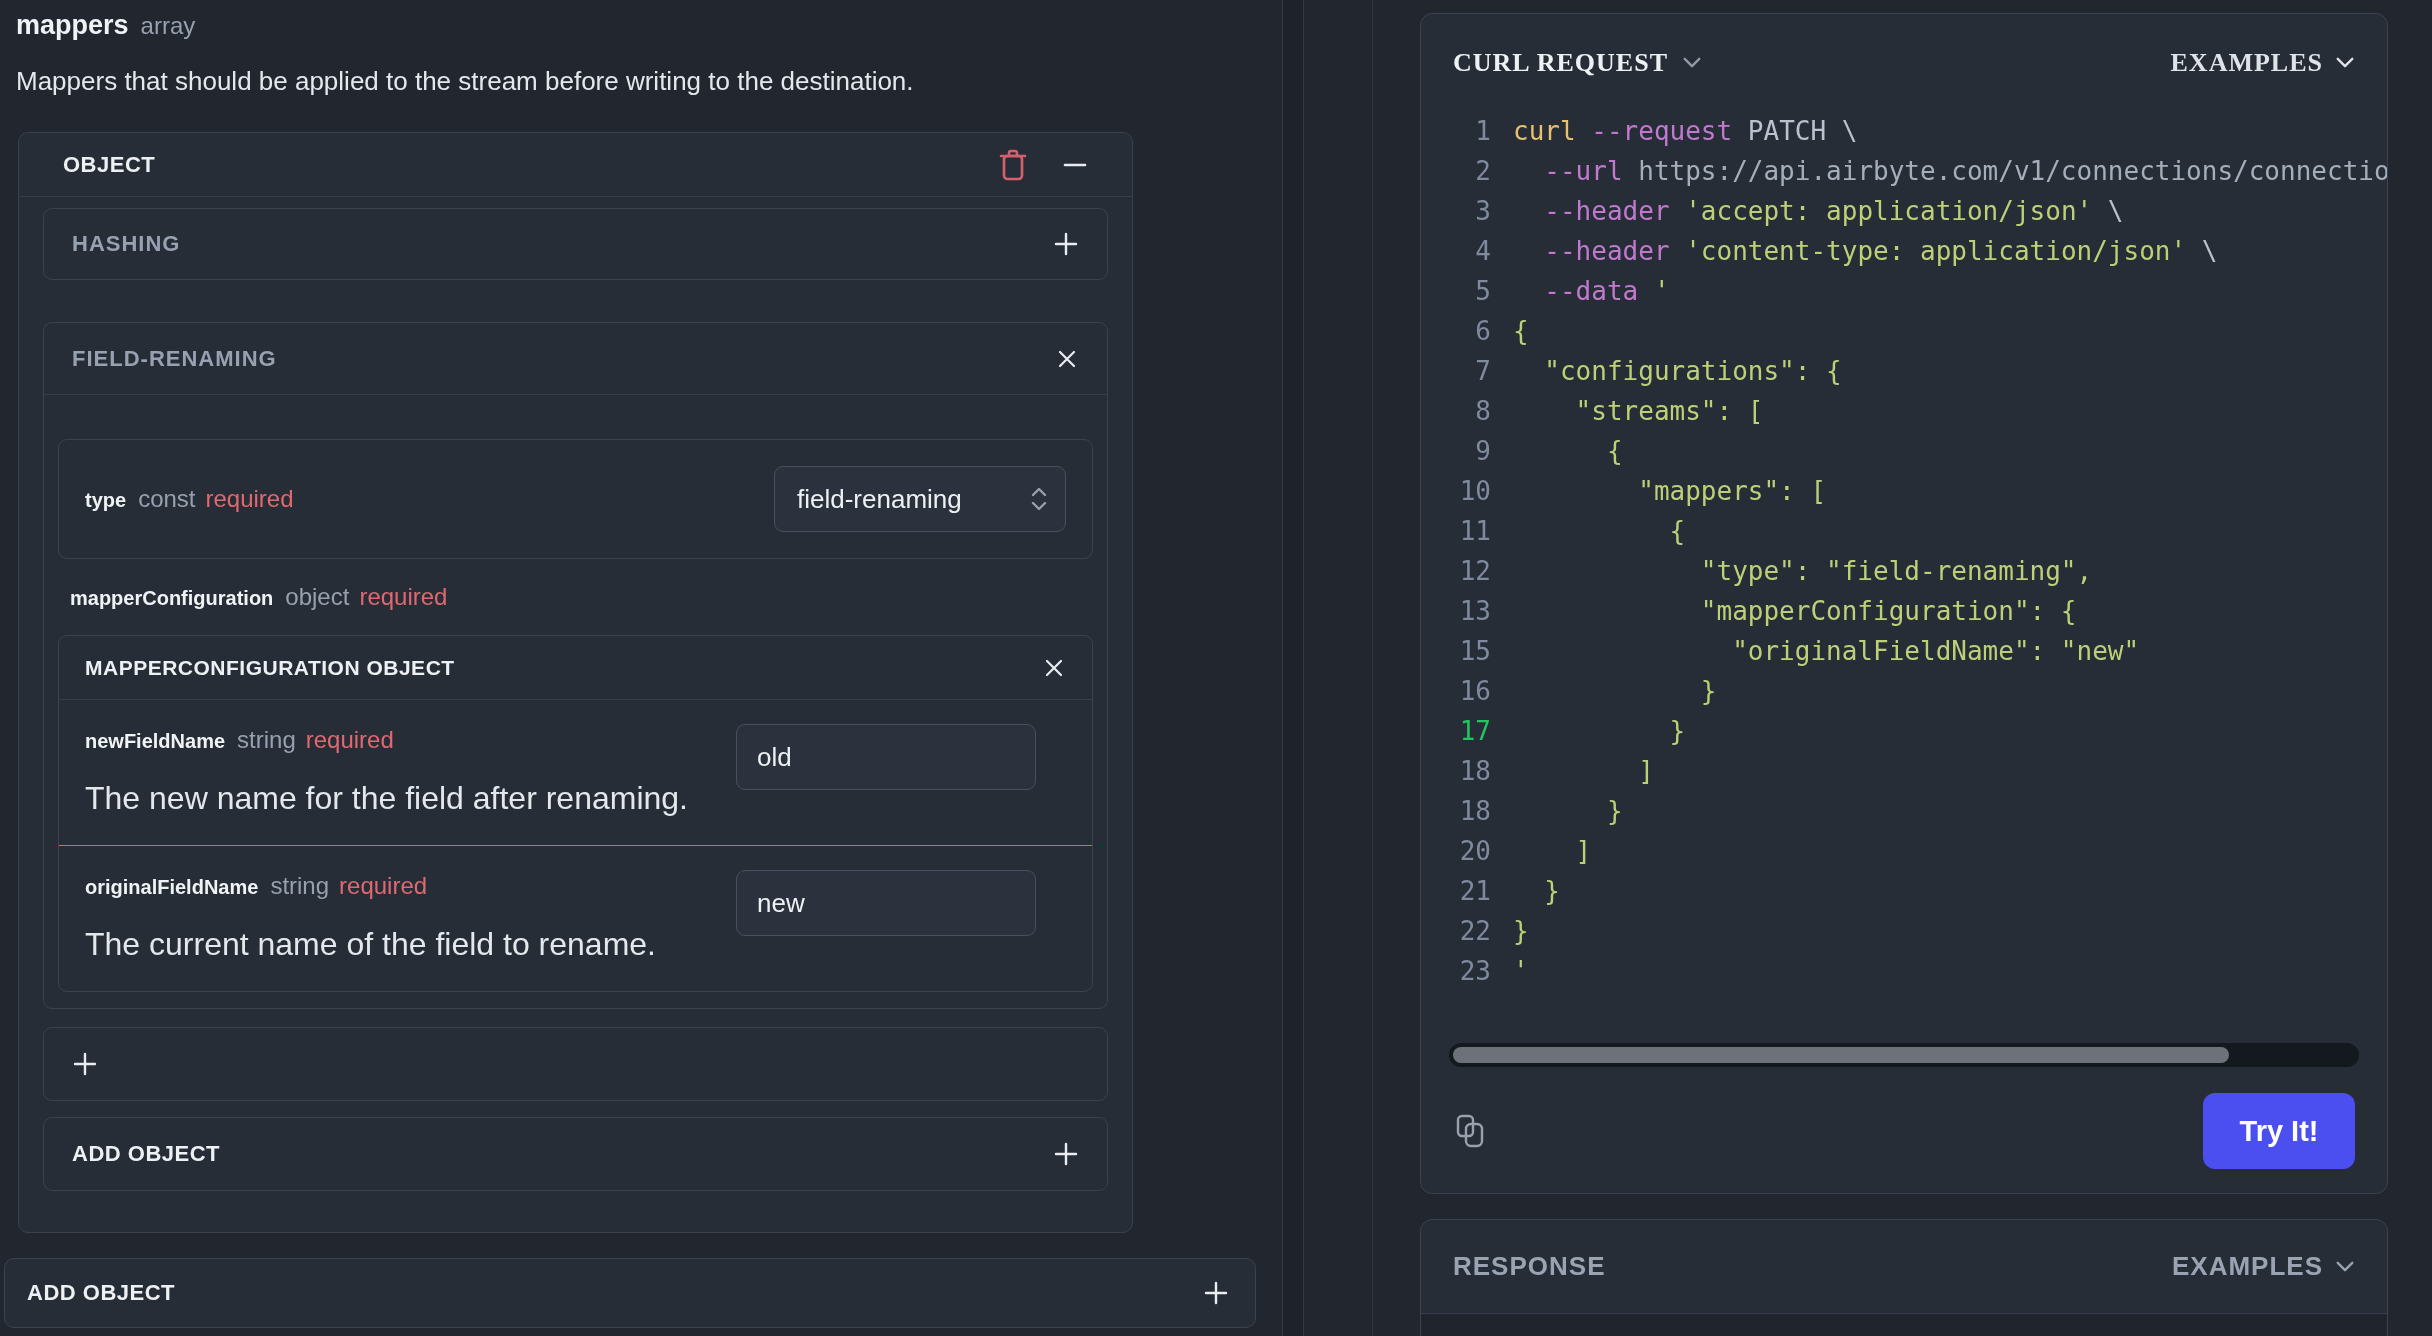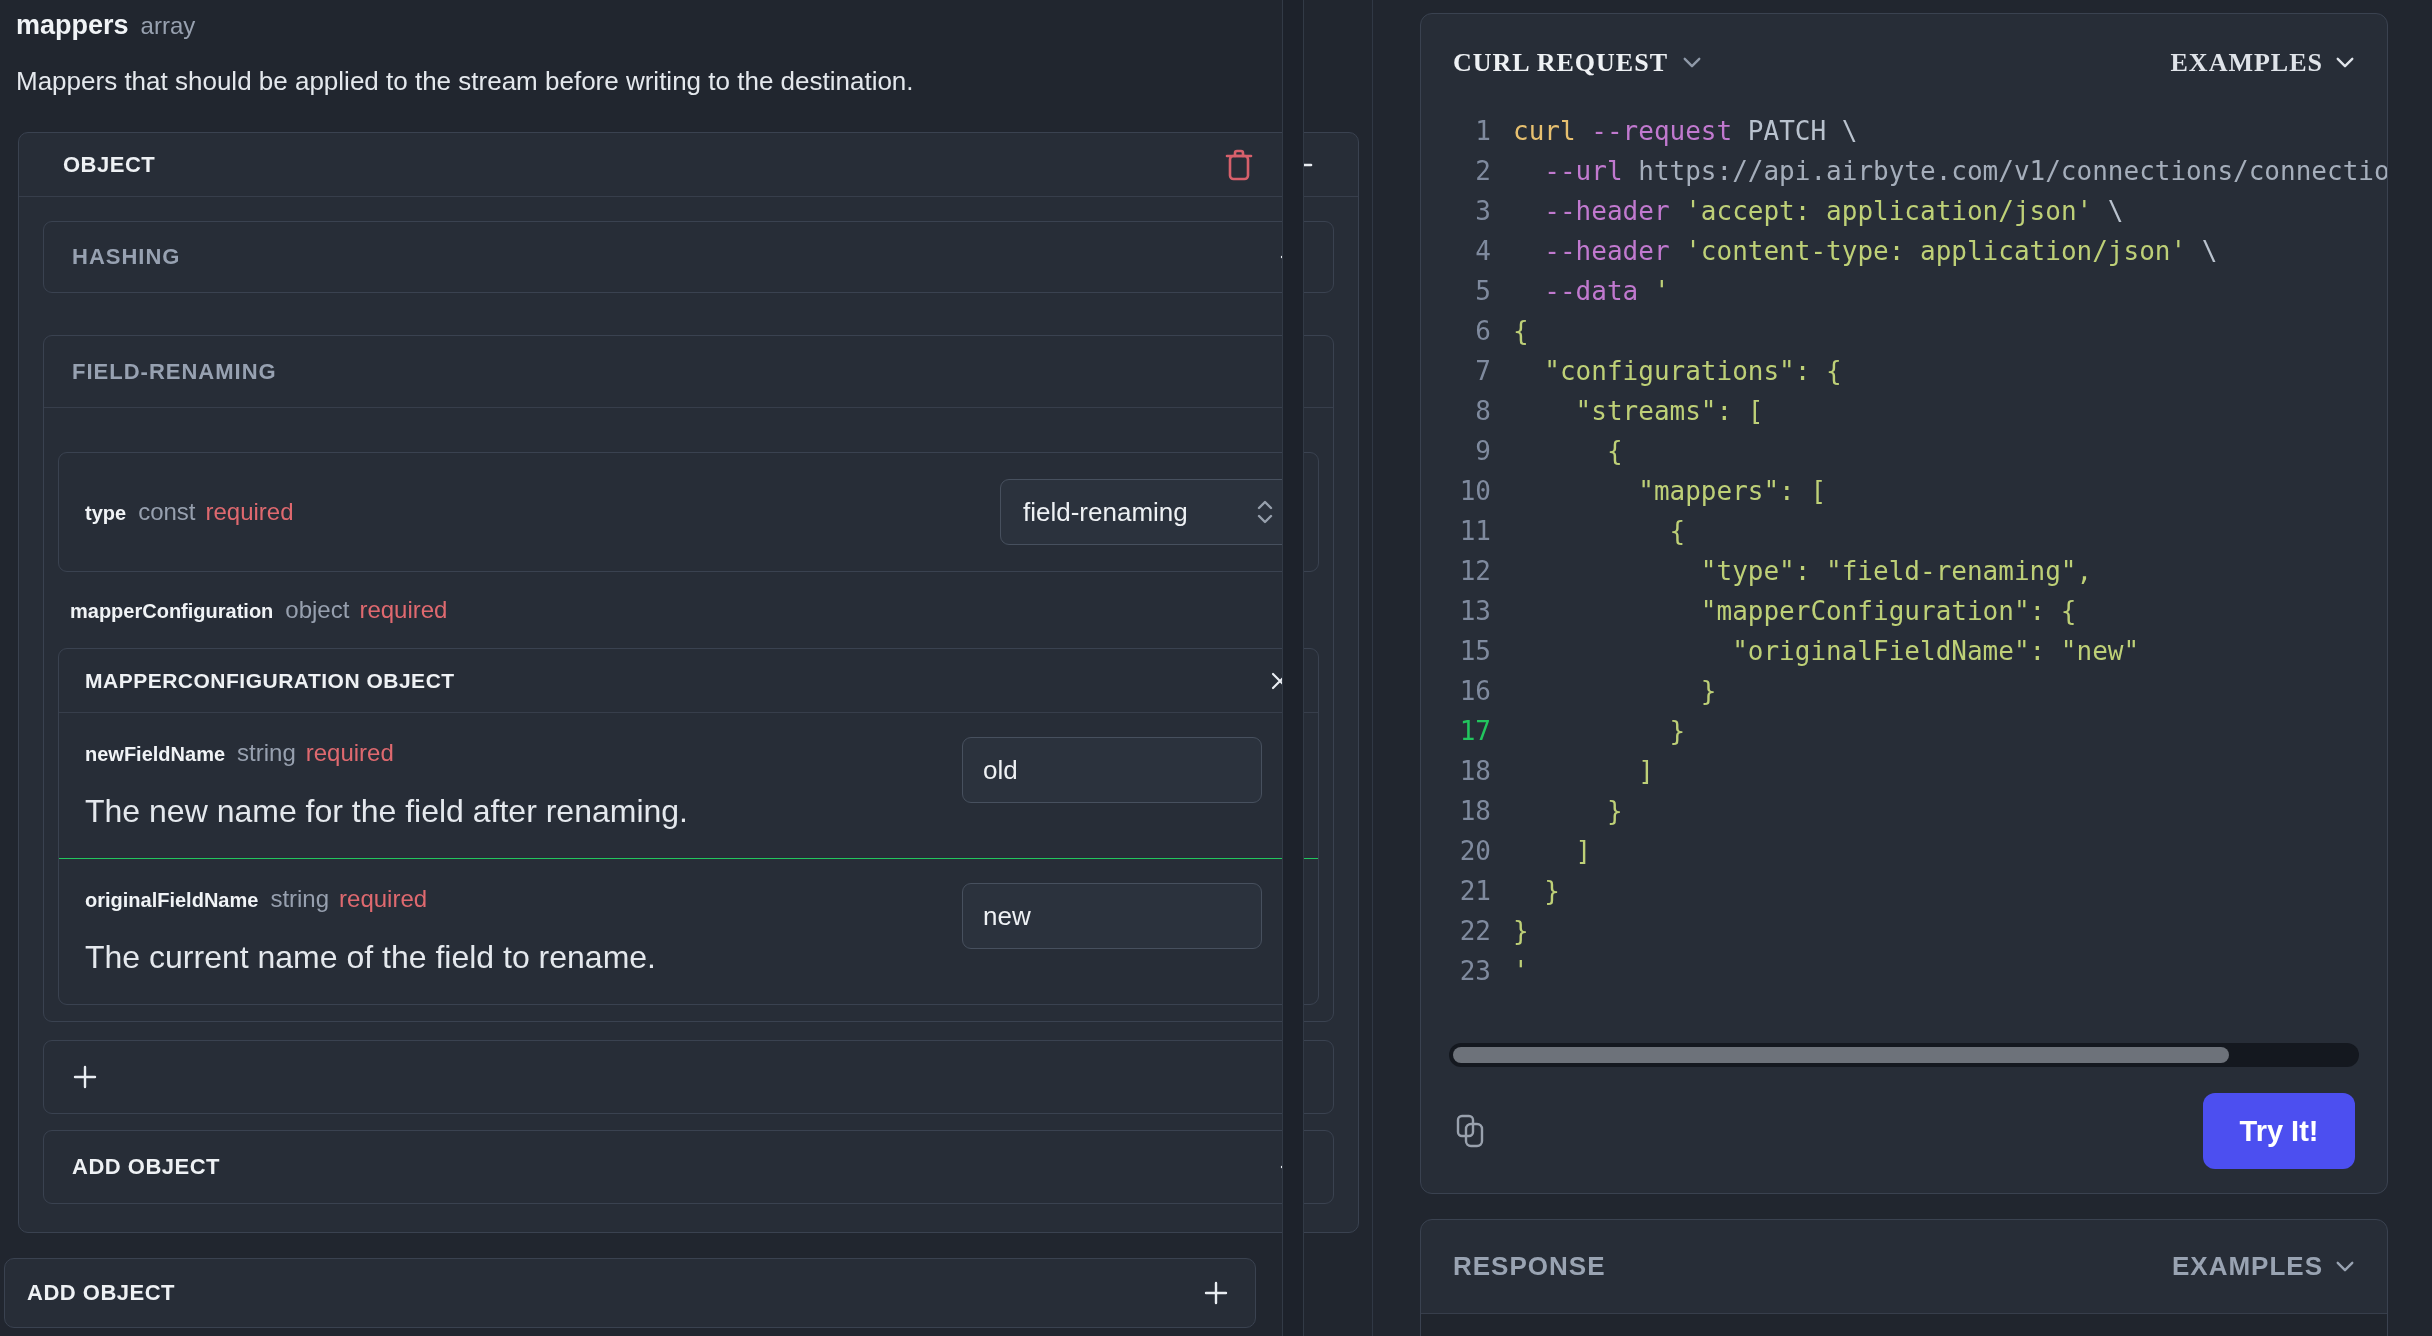--- a/index.html
+++ b/index.html
@@ -9,37 +9,37 @@
     background:#21262f; font-family:"Liberation Sans", sans-serif;
     -webkit-font-smoothing:antialiased;
   }
   
   .field-head { position:absolute; left:16px; top:10px; display:flex; align-items:baseline; }
   .fname { font-size:27px; font-weight:700; color:#f0f3f6; }
   .ftype { font-size:24px; color:#97a0af; margin-left:12px; }
   .field-desc { position:absolute; left:16px; top:66px; font-size:26px; color:#e4e8ed; }
 
   .object-card {
-    position:absolute; left:18px; top:132px; width:1341px; height:1101px;
+    position:absolute; left:18px; top:132px; width:1115px; height:1101px;
     background:#272d37; border:1px solid #3a4250; border-radius:10px;
   }
   .object-header { height:64px; display:flex; align-items:center; padding:0 44px; border-bottom:1px solid #373e4b; }
   .object-title { font-size:22px; font-weight:700; color:#eef1f4; letter-spacing:.5px; flex:1; }
   .icon-btn { display:flex; align-items:center; justify-content:center; cursor:pointer; }
   .object-header .icon-btn { margin-left:34px; }
 
   .obj-body { position:absolute; left:24px; right:24px; top:65px; }
   .sec-row {
     display:flex; align-items:center; padding:0 28px;
     border:1px solid #3a4250; border-radius:9px; background:#272d37;
   }
   .sec-label { font-size:22px; font-weight:700; color:#97a1b1; letter-spacing:1px; flex:1; }
   .sec-label.bright { color:#eef1f4; letter-spacing:.5px; }
 
-  .row-hashing { margin-top:23px; height:72px; }
+  .row-hashing { margin-top:10px; height:72px; }
   .fr-box { margin-top:42px; border:1px solid #3a4250; border-radius:9px; }
   .fr-header { height:72px; display:flex; align-items:center; padding:0 28px; border-bottom:1px solid #373e4b; }
   .fr-content { padding:44px 14px 16px; }
 
   .type-box { height:120px; border:1px solid #3a4250; border-radius:9px; display:flex; align-items:center; padding:0 26px; }
   .prop-line { display:flex; align-items:baseline; }
   .prop-name { font-size:20px; font-weight:700; color:#f0f3f6; }
   .prop-meta { font-size:24px; color:#97a0af; margin-left:12px; }
   .prop-req  { font-size:24px; color:#df696f; margin-left:10px; }
 

